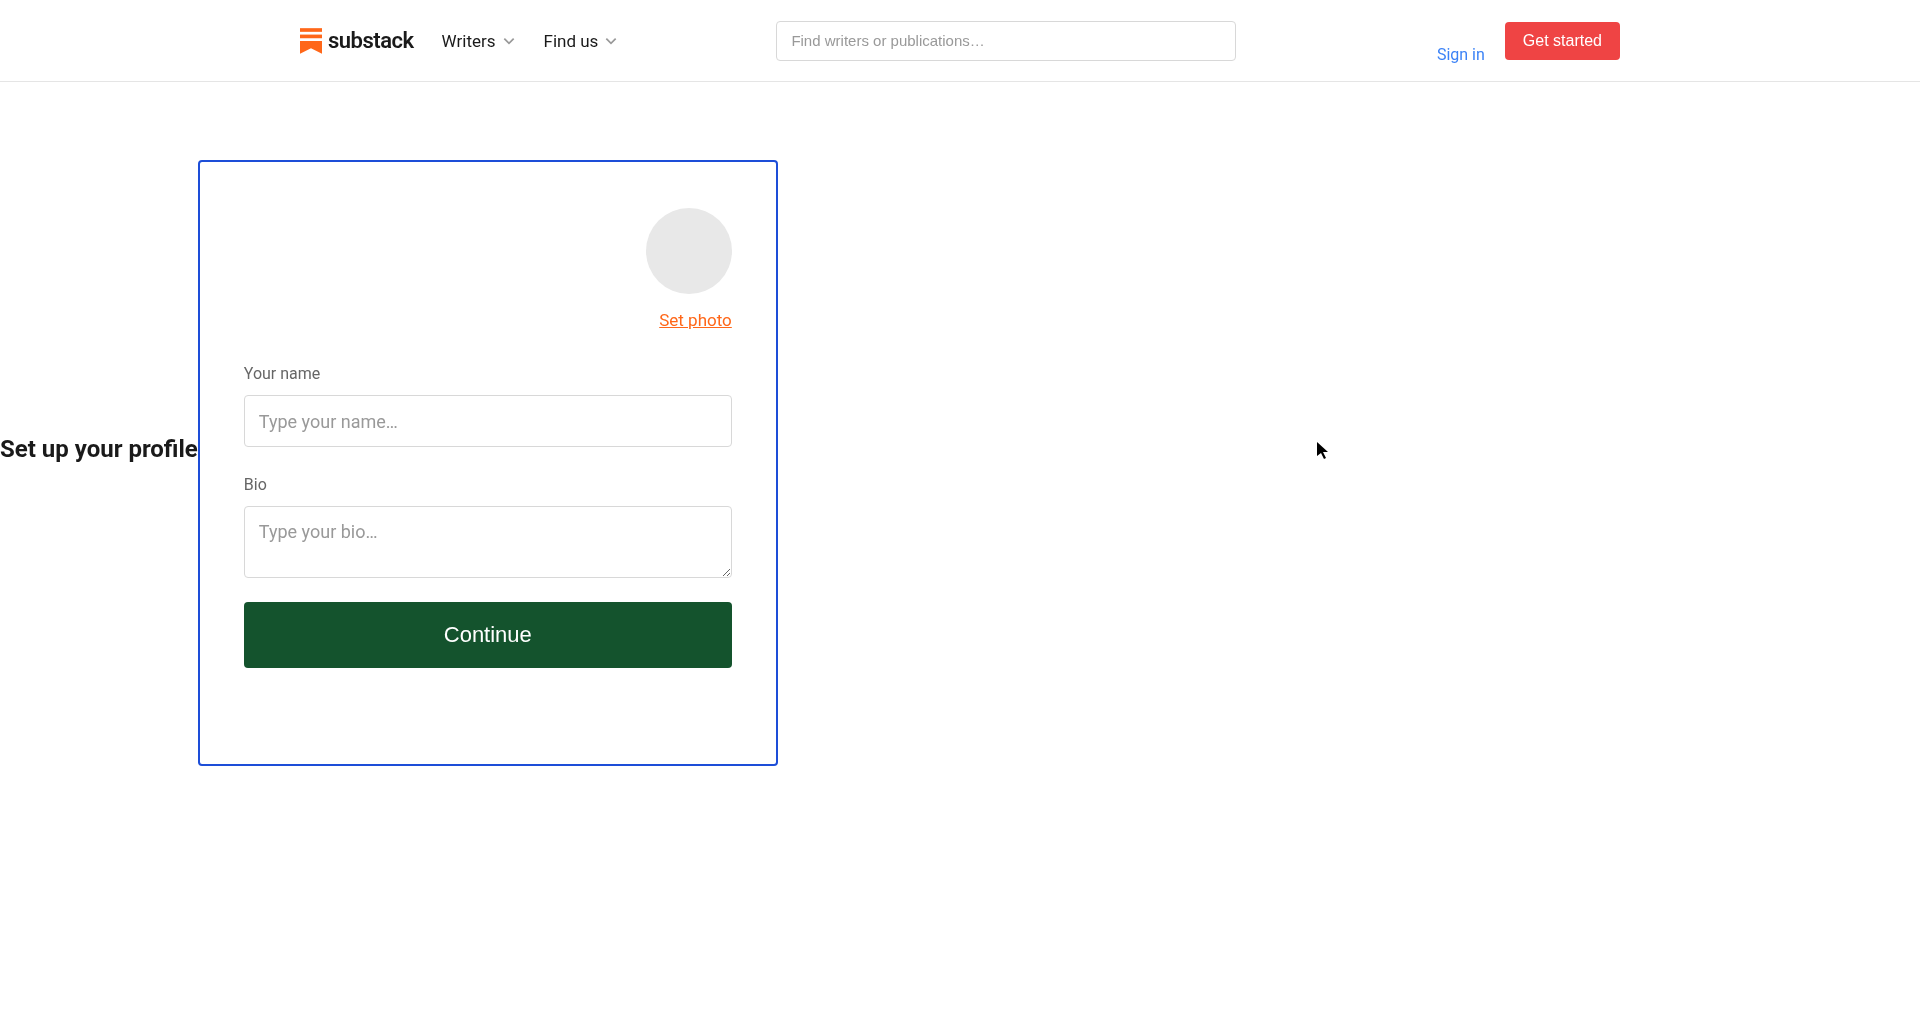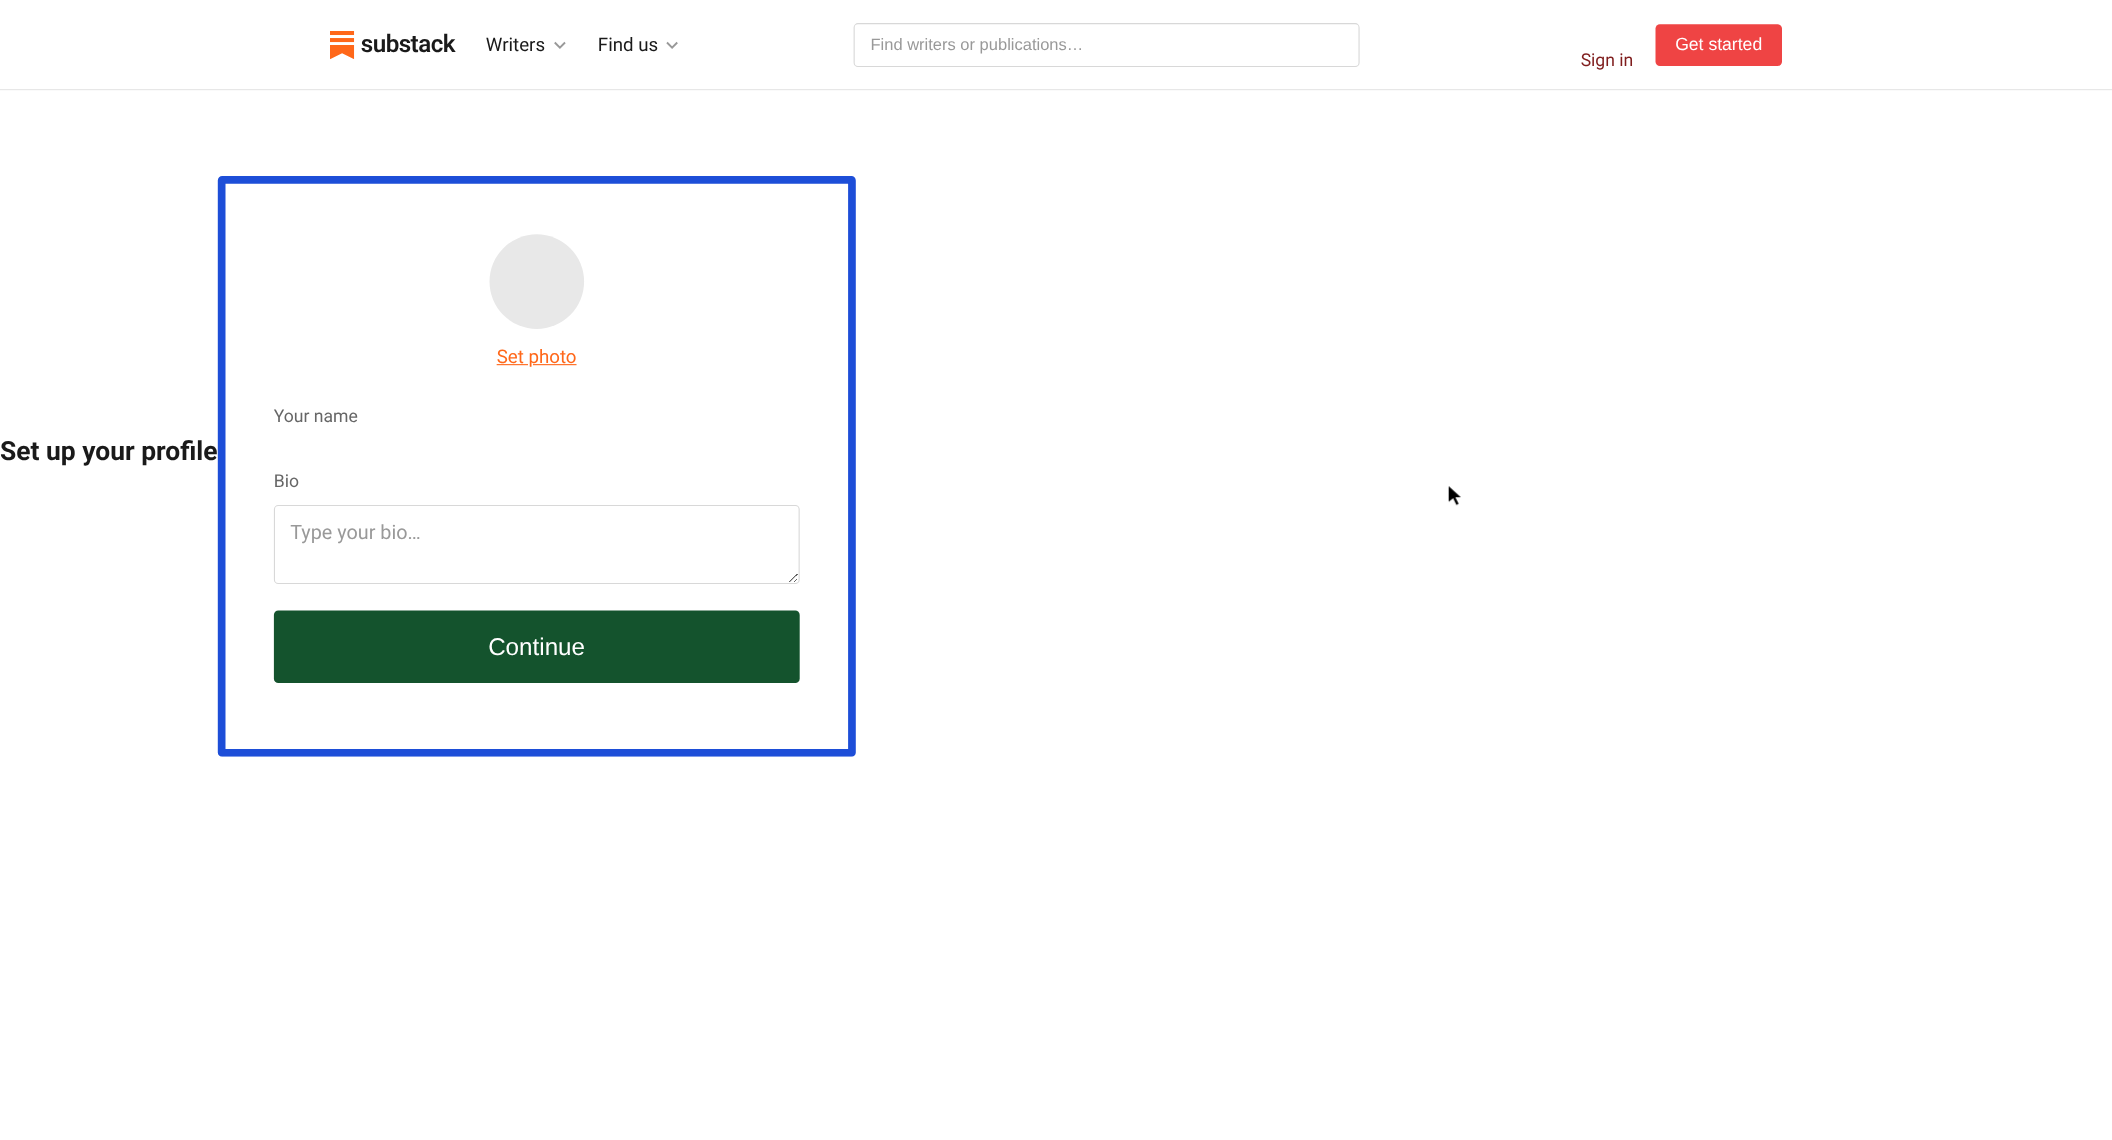--- a/index.html
+++ b/index.html
@@ -94,21 +94,21 @@
     
     .header-right {
       display: flex;
       align-items: center;
       gap: 16px;
       margin-left: auto;
     }
     
     .sign-in {
       font-size: 16px;
-      color: #7f1d1d;
+      color: #3b82f6;
       cursor: pointer;
       padding: 8px 4px;
       margin-top: 28px;
     }
     
     .get-started {
       background: #ef4444;
       color: #ffffff;
       border: none;
       padding: 10px 18px;
@@ -126,26 +126,26 @@
     
     .page-title {
       font-size: 24px;
       font-weight: 700;
       color: #1a1a1a;
       margin-bottom: 28px;
     }
     
     .card {
       width: 580px;
-      border: 7px solid #1d4ed8;
-      border-radius: 4px;
-      padding: 46px 44px 60px;
+      border: 2px solid #1d4ed8;
+      border-radius: 4px;
+      padding: 46px 44px 96px;
       display: flex;
       flex-direction: column;
-      align-items: center;
+      align-items: flex-end;
     }
     
     .avatar {
       width: 86px;
       height: 86px;
       border-radius: 50%;
       background: #e8e8e8;
       margin-bottom: 16px;
     }
     
@@ -265,20 +265,21 @@
 
 <main class="main">
   <h1 class="page-title">Set up your profile</h1>
 
   <div class="card">
     <div class="avatar"></div>
     <a class="set-photo">Set photo</a>
 
     <div class="form-group">
       <label class="form-label">Your name</label>
+      <input type="text" class="text-input" placeholder="Type your name…" style="">
     </div>
 
     <div class="form-group">
       <label class="form-label">Bio</label>
       <textarea class="textarea-input" placeholder="Type your bio…" style=""></textarea>
     </div>
 
     <button class="continue-btn">Continue</button>
   </div>
 </main>

